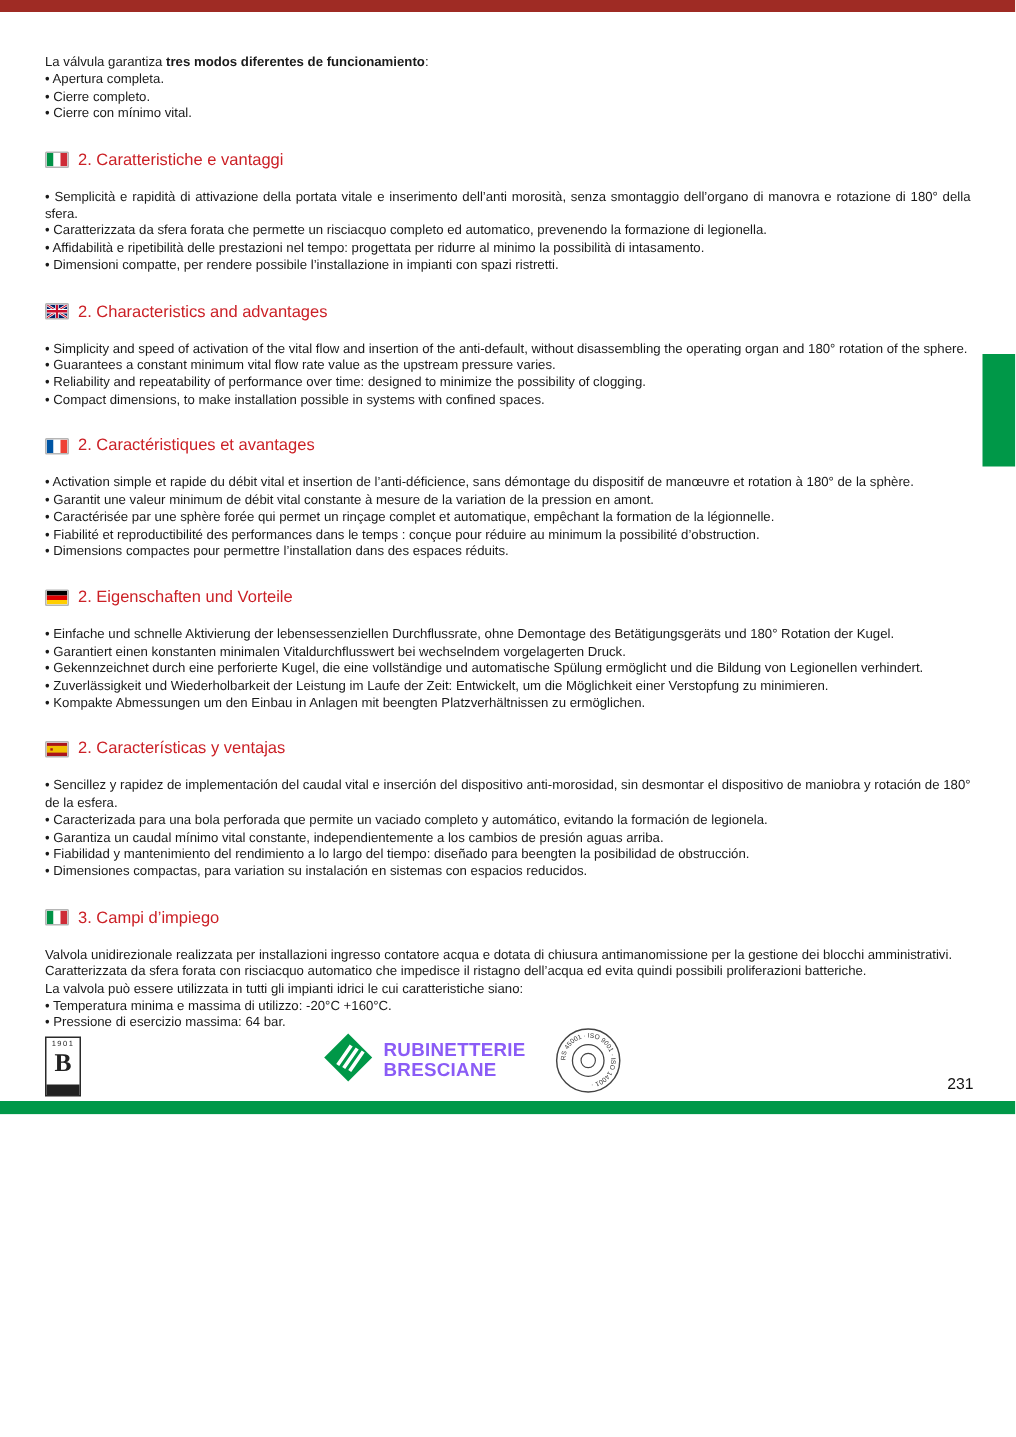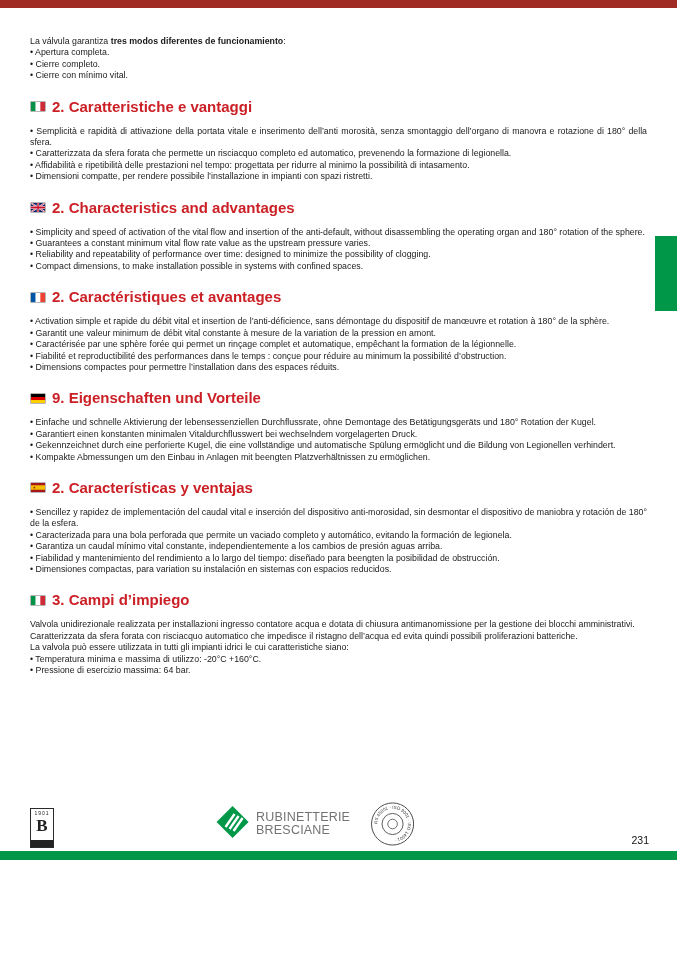--- a/index.html
+++ b/index.html
@@ -1,19 +1,19 @@
 <!DOCTYPE html>
 <html><head>
 <meta charset="utf-8">
 <style>
   * { box-sizing: border-box; }
   html,body { margin:0; padding:0; background:#ffffff; }
   .page {
     position: relative;
-    width: 677px; height: 860px;
+    width: 677px; height: 743px;
     background: #ffffff;
     font-family: "Liberation Sans", "DejaVu Sans", sans-serif;
     color: #1a1a1a;
     overflow: hidden;
   }
   .topbar {
     position: absolute; top:0; left:0; width:100%; height:8px;
     background: #9f2b24;
   }
   .side-tab {
@@ -31,21 +31,21 @@
   .body-line {
     font-size: 8.8px; line-height: 11.4px;
     text-align: justify;
   }
   .b { font-weight: bold; }
   .section-header {
     display: flex; align-items: center; gap: 6px;
     margin-top: 19px; margin-bottom: 13px;
   }
   .section-header h2 {
-    margin:0; font-size: 15px; font-weight: bold; color: #cb2026;
+    margin:0; font-size: 11px; font-weight: normal; color: #cb2026;
     line-height: 12px;
   }
   .flag {
     display: inline-block; width: 16px; height: 11px;
     border: 1px solid #b5b5b5; border-radius: 1px; overflow: hidden;
     flex: 0 0 auto;
   }
   .flag svg { display:block; width:100%; height:100%; }
   .bullets p { margin:0; }
   .intro { margin-bottom: 2px; }
@@ -70,21 +70,21 @@
     width: 100%; height: 7px; background: #222; margin-top: auto;
   }
   .brand-group {
     position: absolute; left: 50%; bottom: 2px;
     transform: translateX(-62%);
     display: flex; align-items: center; gap: 20px;
   }
   .brand { display:flex; align-items:center; gap:7px; }
   .brand-text { display:flex; flex-direction:column; }
   .brand-line {
-    font-size: 12.5px; font-weight: normal; color: #737373;
+    font-size: 12.5px; font-weight: bold; color: #8b5cf6;
     line-height: 13px; letter-spacing: 0.2px;
   }
   .iso-stamp svg { display:block; }
   .page-number {
     position: absolute; right:28px; bottom: 2px;
     font-size: 10.5px; color:#111;
   }
 </style>
 </head>
 <body>
@@ -164,26 +164,27 @@
 
     <div class="section">
       <div class="section-header">
         <span class="flag">
           <svg viewBox="0 0 3 2" preserveAspectRatio="none">
               <rect width="3" height="0.667" fill="#000000"></rect>
               <rect y="0.667" width="3" height="0.667" fill="#DD0000"></rect>
               <rect y="1.333" width="3" height="0.667" fill="#FFCE00"></rect>
             </svg>
         </span>
-        <h2>9. Eigenschaften und Vorteile</h2>
+        <h2>2. Eigenschaften und Vorteile</h2>
       </div>
       <div class="bullets">
         <p class="body-line">• Einfache und schnelle Aktivierung der lebensessenziellen Durchflussrate, ohne Demontage des Betätigungsgeräts und 180° Rotation der Kugel.</p>
         <p class="body-line">• Garantiert einen konstanten minimalen Vitaldurchflusswert bei wechselndem vorgelagerten Druck.</p>
         <p class="body-line">• Gekennzeichnet durch eine perforierte Kugel, die eine vollständige und automatische Spülung ermöglicht und die Bildung von Legionellen verhindert.</p>
+        <p class="body-line">• Zuverlässigkeit und Wiederholbarkeit der Leistung im Laufe der Zeit: Entwickelt, um die Möglichkeit einer Verstopfung zu minimieren.</p>
         <p class="body-line">• Kompakte Abmessungen um den Einbau in Anlagen mit beengten Platzverhältnissen zu ermöglichen.</p>
       </div>
     </div>
 
     <div class="section">
       <div class="section-header">
         <span class="flag">
           <svg viewBox="0 0 3 2" preserveAspectRatio="none">
               <rect width="3" height="2" fill="#AA151B"></rect>
               <rect y="0.5" width="3" height="1" fill="#F1BF00"></rect>

